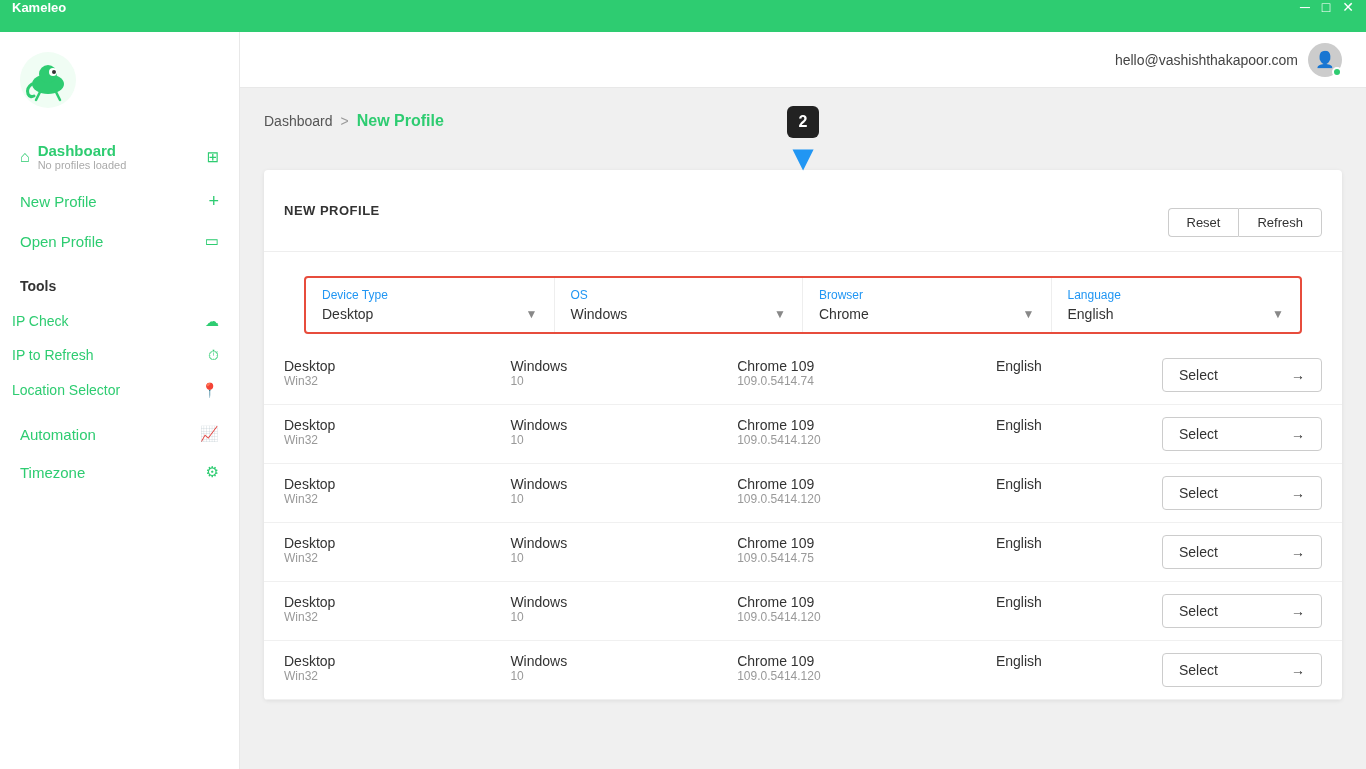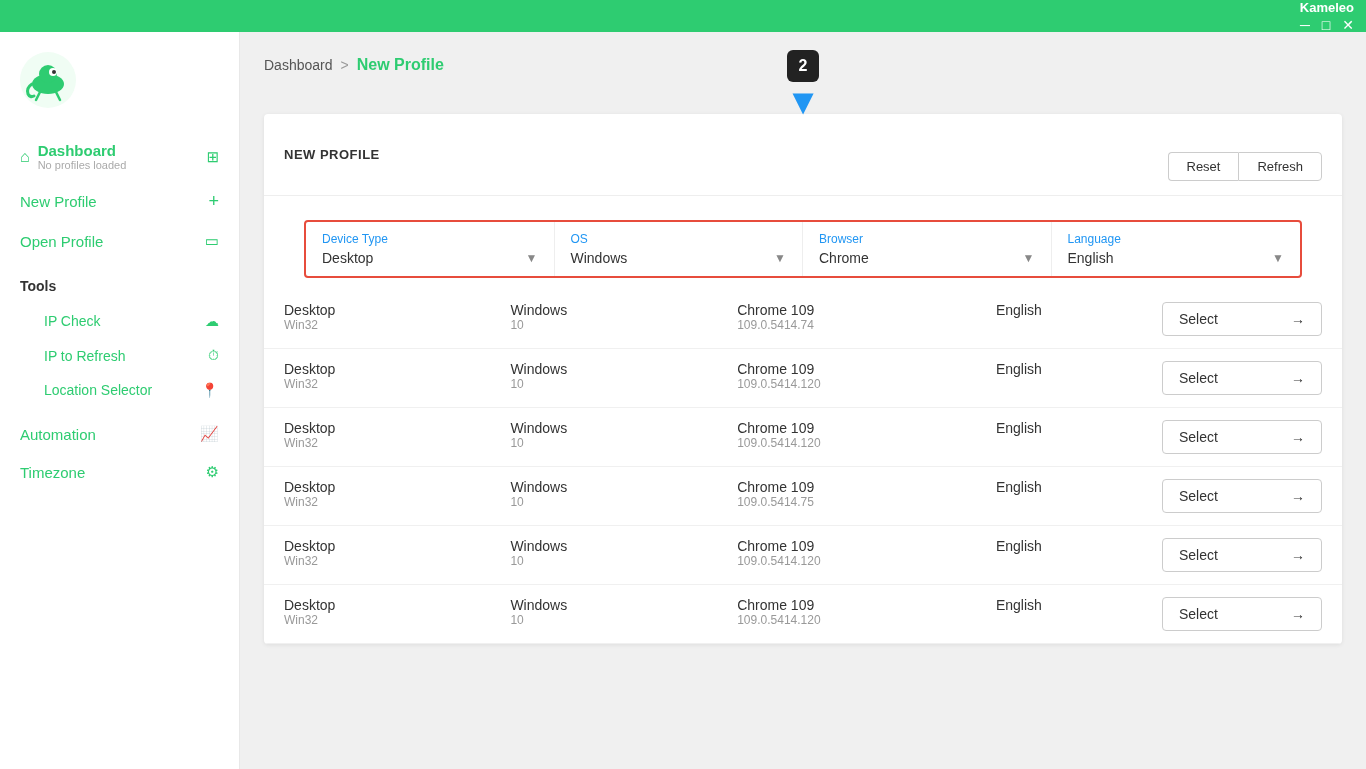--- a/index.html
+++ b/index.html
@@ -3,25 +3,24 @@
   <meta charset="utf-8">
   <style>
     * { box-sizing: border-box; margin: 0; padding: 0; }
     body { font-family: 'Segoe UI', Arial, sans-serif; background: #f0f0f0; width: 1366px; height: 769px; overflow: hidden; display: flex; flex-direction: column; }
 
     
     .titlebar {
       background: #2ecc71;
       height: 32px;
       display: flex;
-      align-items: flex-end;
+      align-items: flex-start;
       justify-content: space-between;
       padding: 0 12px;
       flex-shrink: 0;
-      flex-direction: column;
     }
     .titlebar-title {
       color: white;
       font-size: 13px;
       font-weight: 600;
     }
     .titlebar-controls {
       display: flex;
       gap: 12px;
     }
@@ -71,23 +70,23 @@
       padding: 10px 20px;
       cursor: pointer;
       font-size: 15px;
     }
     .nav-item-left { display: flex; align-items: center; gap: 8px; }
     .nav-item .nav-label { color: #2ecc71; font-weight: 500; }
     .nav-item .nav-label.active { color: #2ecc71; font-weight: 600; }
     .nav-icon { color: #2ecc71; font-size: 16px; }
     .nav-sub-item {
       display: flex;
-      align-items: center;
+      align-items: flex-start;
       justify-content: space-between;
-      padding: 9px 20px 9px 44px;
+      padding: 9px 20px 9px 12px;
       cursor: pointer;
       font-size: 14px;
     }
     .nav-sub-item .nav-label { color: #2ecc71; }
 
     
     .main-content {
       flex: 1;
       display: flex;
       flex-direction: column;
@@ -384,20 +383,29 @@
         <div class="nav-item-left">
           <span class="nav-label">Timezone</span>
         </div>
         <span style="color:#2ecc71;">⚙</span>
       </div>
     </div>
   </div>
 
   <div class="main-content">
 
+    <div class="top-header">
+      <div class="user-info">
+        <span>hello@vashishthakapoor.com</span>
+        <div class="avatar">
+          <span>👤</span>
+          <div class="avatar-dot"></div>
+        </div>
+      </div>
+    </div>
 
     <div class="page-content">
 
       <div class="breadcrumb">
         <span class="breadcrumb-link">Dashboard</span>
         <span class="breadcrumb-sep">&gt;</span>
         <span class="breadcrumb-current">New Profile</span>
       </div>
 
       <div class="step-badge">2</div>

